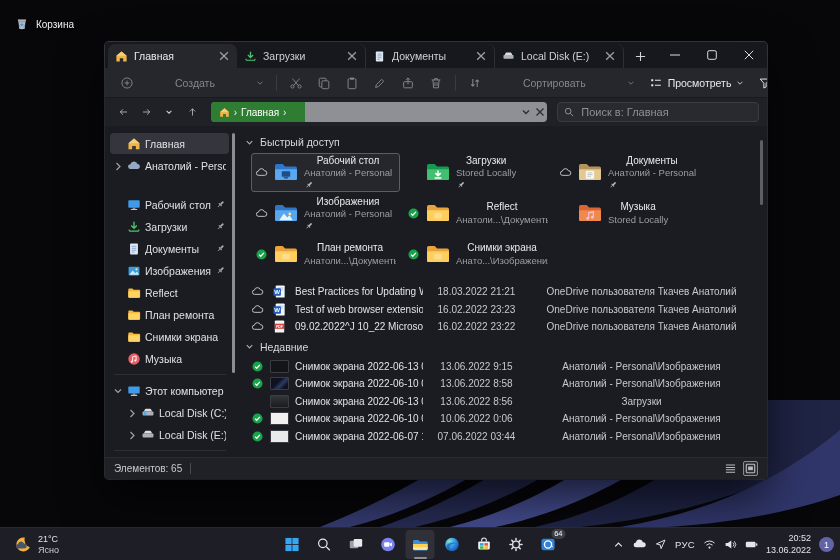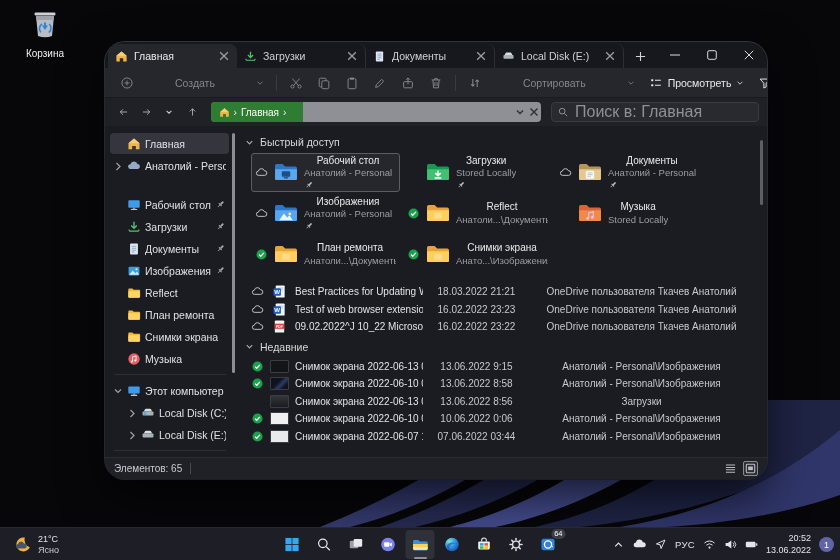--- a/index.html
+++ b/index.html
@@ -5,26 +5,26 @@
   html,body{margin:0;padding:0;background:#000;}
   *{box-sizing:border-box;font-family:"Liberation Sans","DejaVu Sans",sans-serif;}
   .desktop{position:relative;width:840px;height:560px;background:#07070a;overflow:hidden;}
   .icn{display:inline-flex;}
   .icn svg{width:100%;height:100%;display:block;}
 
   
   .bloom{position:absolute;left:320px;top:400px;width:520px;height:127px;z-index:0;}
 
   
-  .recycle{position:absolute;left:16px;top:8px;width:58px;z-index:1;display:flex;flex-direction:column;align-items:center;gap:8px;}
+  .recycle{position:absolute;left:16px;top:8px;width:58px;z-index:1;display:flex;align-items:center;gap:8px;}
   .recycle .icn{width:30px;height:32px;}
   .rb-label{font-size:10px;color:#f0f1f3;text-shadow:0 1px 2px #000;}
 
   
-  .window{position:absolute;left:105px;top:42px;width:662px;height:437px;background:#1e1f24;border-radius:20px;z-index:2;
+  .window{position:absolute;left:105px;top:42px;width:662px;height:437px;background:#1e1f24;border-radius:4px;z-index:2;
           box-shadow:0 18px 45px rgba(0,0,0,.65),0 0 0 1px #3a3b41;overflow:hidden;display:flex;flex-direction:column;}
   
   .tabbar{height:26px;background:#17181d;display:flex;align-items:flex-end;padding-left:3px;position:relative;flex:none;}
   .tab{width:129px;height:24px;display:flex;align-items:center;gap:6px;padding:0 7px;border-radius:7px 7px 0 0;color:#cfd1d5;position:relative;}
   .tab:not(.active){border-right:1px solid #2e2f35;}
   .tab.active{background:#26272c;color:#e8e9ec;}
   .tab .t-ic{width:13px;height:13px;flex:none;}
   .tab-label{font-size:10.5px;flex:1;white-space:nowrap;overflow:hidden;}
   .tab-close{width:12px;height:12px;color:#9b9da2;flex:none;}
   .newtab{width:22px;height:22px;margin:0 0 1px 5px;display:flex;align-items:center;justify-content:center;color:#d2d3d7;}
@@ -51,21 +51,21 @@
   .nav-btn.small .icn{width:8px;height:8px;}
   .addressbar{position:relative;width:348px;height:20px;border-radius:4px;overflow:hidden;background:#8f9096;margin-left:6px;display:flex;align-items:center;}
   .addr-progress{position:absolute;left:0;top:0;bottom:0;width:28%;background:#2e7d32;}
   .crumbs{position:relative;display:flex;align-items:center;gap:4px;padding:0 8px;font-size:10px;color:#fff;z-index:1;}
   .crumbs .icn{width:11px;height:11px;}
   .crumb-sep{font-size:10px;color:#eef0f2;}
   .addr-actions{position:absolute;right:2px;top:0;bottom:0;display:flex;align-items:center;gap:4px;z-index:1;}
   .addr-actions .icn{width:10px;height:10px;color:#2e2f34;}
   .searchbox{width:208px;height:20px;margin-left:8px;background:#292a30;border:1px solid #3a3b41;border-radius:4px;display:flex;align-items:center;padding:0 6px;gap:5px;}
   .searchbox .icn{width:10px;height:10px;color:#8e9095;flex:none;}
-  .searchbox input{flex:1;background:transparent;border:none;outline:none;color:#d5d6da;font-size:16px;min-width:0;}
+  .searchbox input{flex:1;background:transparent;border:none;outline:none;color:#d5d6da;font-size:11px;min-width:0;}
   .searchbox input::placeholder{color:#8e9095;}
 
   
   .wbody{flex:1;display:flex;position:relative;background:#1b1c21;overflow:hidden;}
   .sidebar{width:130px;flex:none;padding-top:6px;position:relative;}
   .side-item{height:21px;margin:1px 6px 1px 5px;padding:0 3px;display:flex;align-items:center;gap:4px;border-radius:4px;font-size:10.5px;color:#e0e1e5;}
   .side-item.selected{background:#35363d;}
   .side-item.indent{margin-left:19px;}
   .chev-slot{width:10px;height:10px;color:#9fa1a7;flex:none;}
   .side-item .s-ic{width:14px;height:14px;flex:none;}

